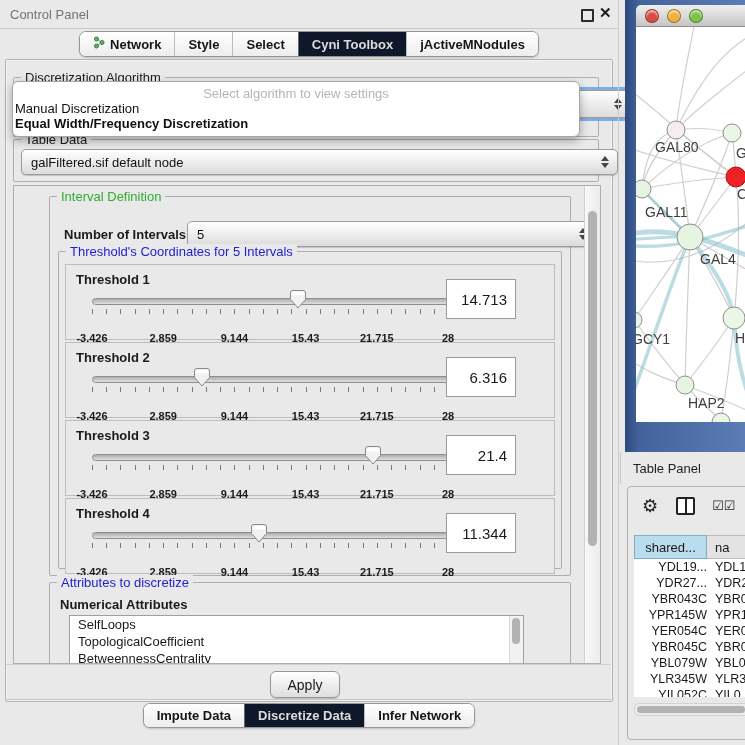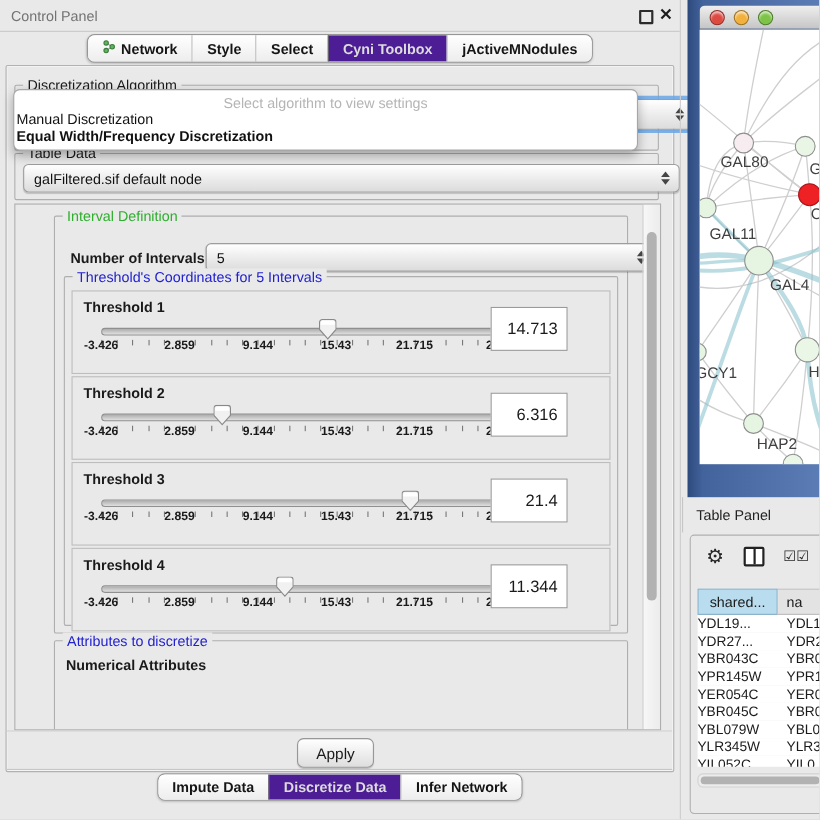--- a/index.html
+++ b/index.html
@@ -13,21 +13,21 @@
   .float-btn{left:581px;top:9px;width:9px;height:9px;border:2px solid #2b2b2b;border-radius:1px;}
   .close-btn{left:599px;top:4px;font-size:15px;font-weight:bold;color:#1b1b1b;}
 
   
   .segwrap{display:flex;justify-content:center;width:618px;}
   .seg{display:inline-flex;border:1px solid #979797;border-radius:7px;overflow:hidden;
        background:#fff;box-shadow:0 1px 2px rgba(0,0,0,.18);}
   .seg .s{display:flex;align-items:center;gap:5px;padding:4px 13px;font-size:13px;font-weight:700;
           color:#151515;background:linear-gradient(#ffffff,#ededed);border-left:1px solid #bdbdbd;cursor:default;}
   .seg .s:first-child{border-left:none;}
-  .seg .s.active{background:#4c1d95;color:#dcdcdc;border-left-color:#696969;}
+  .seg .s.active{background:#0f172a;color:#dcdcdc;border-left-color:#696969;}
 
   
   .content-panel{left:5px;top:59px;width:606px;height:641px;border:1px solid #b2b2b2;border-radius:2px;
                  box-shadow:inset 0 0 0 1px #f3f3f3;}
   .group{position:absolute;border:1px solid #aeaeae;border-radius:2px;}
   .legend{position:absolute;top:-8px;left:7px;background:#e9e9e9;padding:0 4px;font-size:13px;white-space:nowrap;}
   .legend.green{color:#2fae2f;}
   .legend.blue{color:#2121d0;}
 
   .combo{position:absolute;background:linear-gradient(#ffffff,#ebebeb 55%,#dcdcdc);border:1px solid #9d9d9d;
@@ -55,21 +55,21 @@
 
   
   .thr{position:relative;width:488px;height:74px;border:1px solid #bdbdbd;margin:0 0 2px 0;background:#e9e9e9;}
   .thr-lab{position:absolute;left:10px;top:7px;font-weight:700;font-size:13px;}
   .sl-row{position:absolute;left:0;top:0;width:100%;height:100%;}
   .sl-track{position:absolute;left:26px;top:33px;width:356px;height:5px;border:1px solid #8f8f8f;border-radius:4px;
             background:linear-gradient(#adadad,#e0e0e0);}
   .sl-thumb{position:absolute;top:25px;width:16px;height:19px;}
   .sl-ticks{position:absolute;left:26px;top:44px;width:356px;height:6px;}
   .sl-ticks span{position:absolute;top:0;width:1px;height:5px;background:#787878;}
-  .sl-labs{position:absolute;left:26px;top:43px;width:356px;height:12px;}
+  .sl-labs{position:absolute;left:26px;top:67px;width:356px;height:12px;}
   .sl-labs span{position:absolute;transform:translateX(-50%);font-size:11px;font-weight:700;white-space:nowrap;}
   .thr-val{position:absolute;left:380px;top:14px;width:60px;height:38px;background:#fff;border:1px solid #9a9a9a;
            display:flex;align-items:center;justify-content:flex-end;padding-right:8px;font-size:15px;}
 
   
   .attr-title{position:absolute;left:10px;top:14px;font-weight:700;font-size:13px;}
   .attr-list{position:absolute;left:19px;top:32px;width:453px;height:58px;background:#fff;border:1px solid #9f9f9f;overflow:hidden;}
   .attr-item{padding:1px 0 1px 8px;font-size:13px;line-height:15px;}
   .list-scroll{position:absolute;right:0;top:0;width:13px;height:100%;background:#f1f1f1;border-left:1px solid #d7d7d7;}
   .list-scroll .thumb{position:absolute;left:2px;top:2px;width:8px;height:26px;background:#b2b2b2;border-radius:4px;}
@@ -101,21 +101,21 @@
   .col-icon::after{content:"";position:absolute;left:50%;top:0;bottom:0;width:2px;background:#222;transform:translateX(-1px);}
   .tp-table{position:absolute;left:6px;top:48px;width:124px;height:162px;overflow:hidden;}
   .thead{display:flex;height:24px;}
   .th{display:flex;align-items:center;justify-content:center;font-size:13px;height:24px;box-sizing:border-box;
       background:#e3e3e3;border:1px solid #bcbcbc;}
   .th:first-child{width:73px;}
   .th:last-child{flex:1;justify-content:flex-start;padding-left:8px;border-left:none;}
   .th.sel{background:#b9dcee;border-color:#85aec6;}
   .tr{display:flex;height:16px;background:#fff;}
   .td{font-size:12.5px;line-height:16px;}
-  .tr .td:first-child{width:73px;text-align:left;}
+  .tr .td:first-child{width:73px;text-align:right;}
   .tr .td:last-child{flex:1;padding-left:8px;}
   .tp-hscroll{position:absolute;left:6px;top:216px;width:124px;height:11px;background:#ececec;border:1px solid #d2d2d2;border-radius:5px;}
 </style>
 </head>
 <body>
 
 <div id="app">
 
   <div class="abs cp-header"></div>
   <div class="abs cp-title">Control Panel</div>
@@ -382,20 +382,28 @@
               </div>
               <div class="thr-val">11.344</div>
             </div>
           </div>
       </div>
     </div>
 
     <div class="group" style="left:35px;top:396px;width:520px;height:92px;">
       <span class="legend blue">Attributes to discretize</span>
       <div class="attr-title">Numerical Attributes</div>
+      <div class="attr-list">
+        <div class="list-scroll">
+            <div class="thumb"></div>
+          </div>
+      <div class="attr-item">SelfLoops</div>
+          <div class="attr-item">TopologicalCoefficient</div>
+          <div class="attr-item">BetweennessCentrality</div>
+        </div>
     </div>
 
     <div class="vscroll">
         <div class="thumb"></div>
       </div>
   </div>
 
   <div class="hline" style="left:6px;top:664px;width:605px;"></div>
   <div class="abs apply-btn">Apply</div>
   <div class="hline" style="left:6px;top:699px;width:605px;background:#c6c6c6;"></div>

